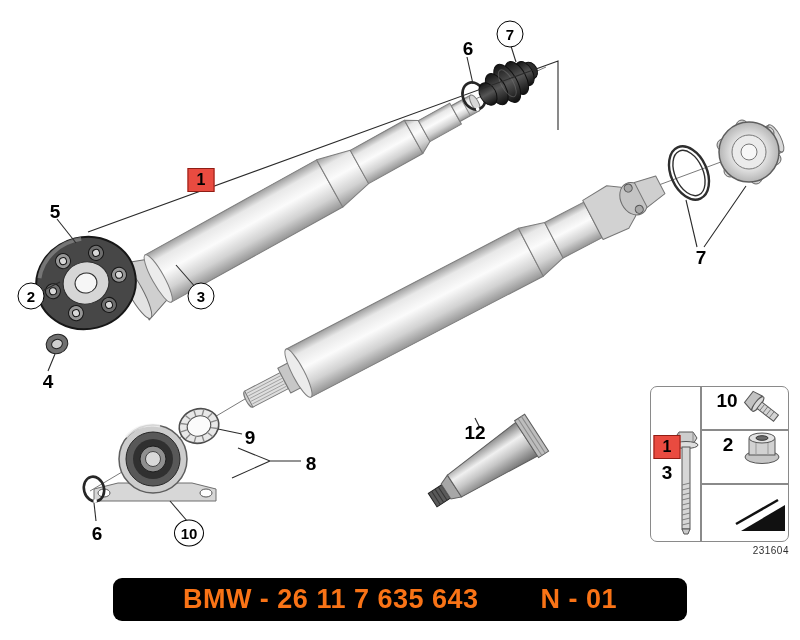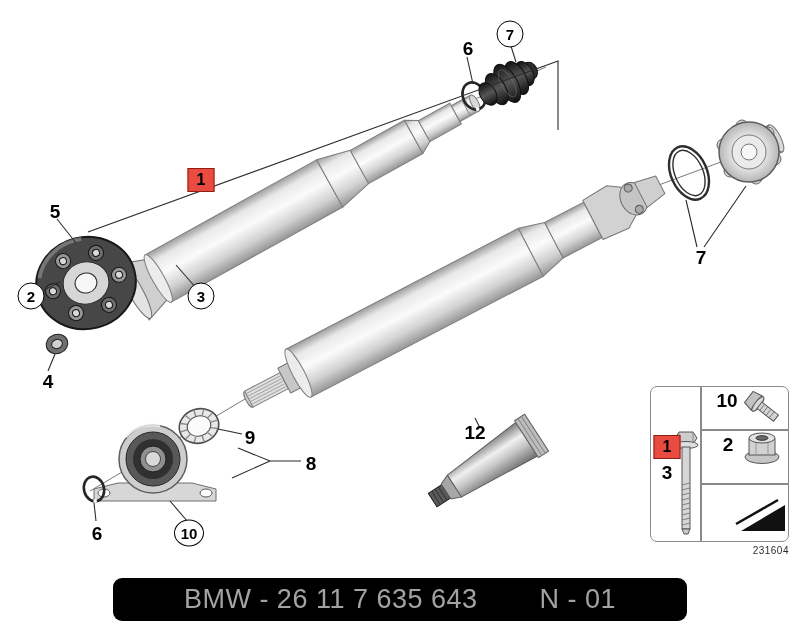--- a/index.html
+++ b/index.html
@@ -24,23 +24,23 @@
   .inset { position:absolute; left:650px; top:386px; width:139px; height:156px;
            border:1.5px solid #8a8a8a; border-radius:7px; background:#fff; z-index:4; }
   .inset .vdiv { position:absolute; left:49px; top:0; width:1.5px; height:100%; background:#8a8a8a; }
   .inset .hdiv { position:absolute; left:49px; right:0; height:1.5px; background:#8a8a8a; }
   .inset .ico  { position:absolute; }
   .inset-code { position:absolute; left:650px; top:545px; width:139px; text-align:right;
                 font-size:10px; letter-spacing:.5px; color:#2e2e2e; z-index:4; }
 
   
   .banner { position:absolute; left:113px; top:578px; width:574px; height:43px;
-            background:var(--banner,#000); border-radius:9px; color:#a3a3a3;
+            background:var(--banner,#000); border-radius:9px; color:#f97316;
             display:flex; align-items:center; justify-content:center; gap:62px;
-            font-weight:normal; font-size:27px; letter-spacing:.5px; z-index:6; }
+            font-weight:bold; font-size:27px; letter-spacing:.5px; z-index:6; }
 </style>
 </head>
 <body>
 
 <div class="stage">
 
   <svg class="art" width="800" height="640" viewBox="0 0 800 640">
     <defs>
       <linearGradient id="gMetal" x1="0" y1="0" x2="0" y2="1">
         <stop offset="0" stop-color="#9e9e9e"></stop>

